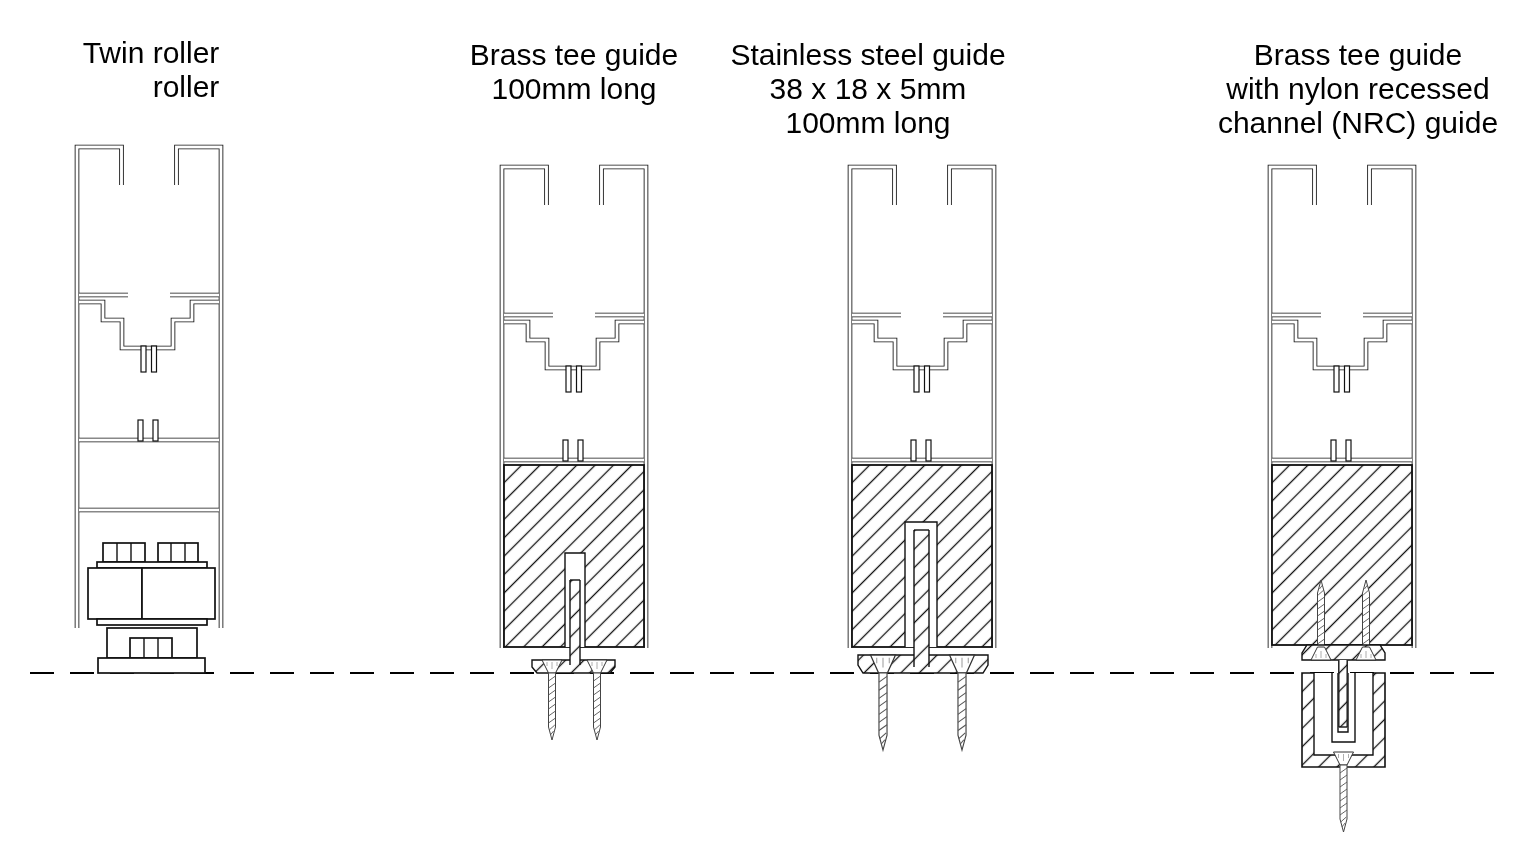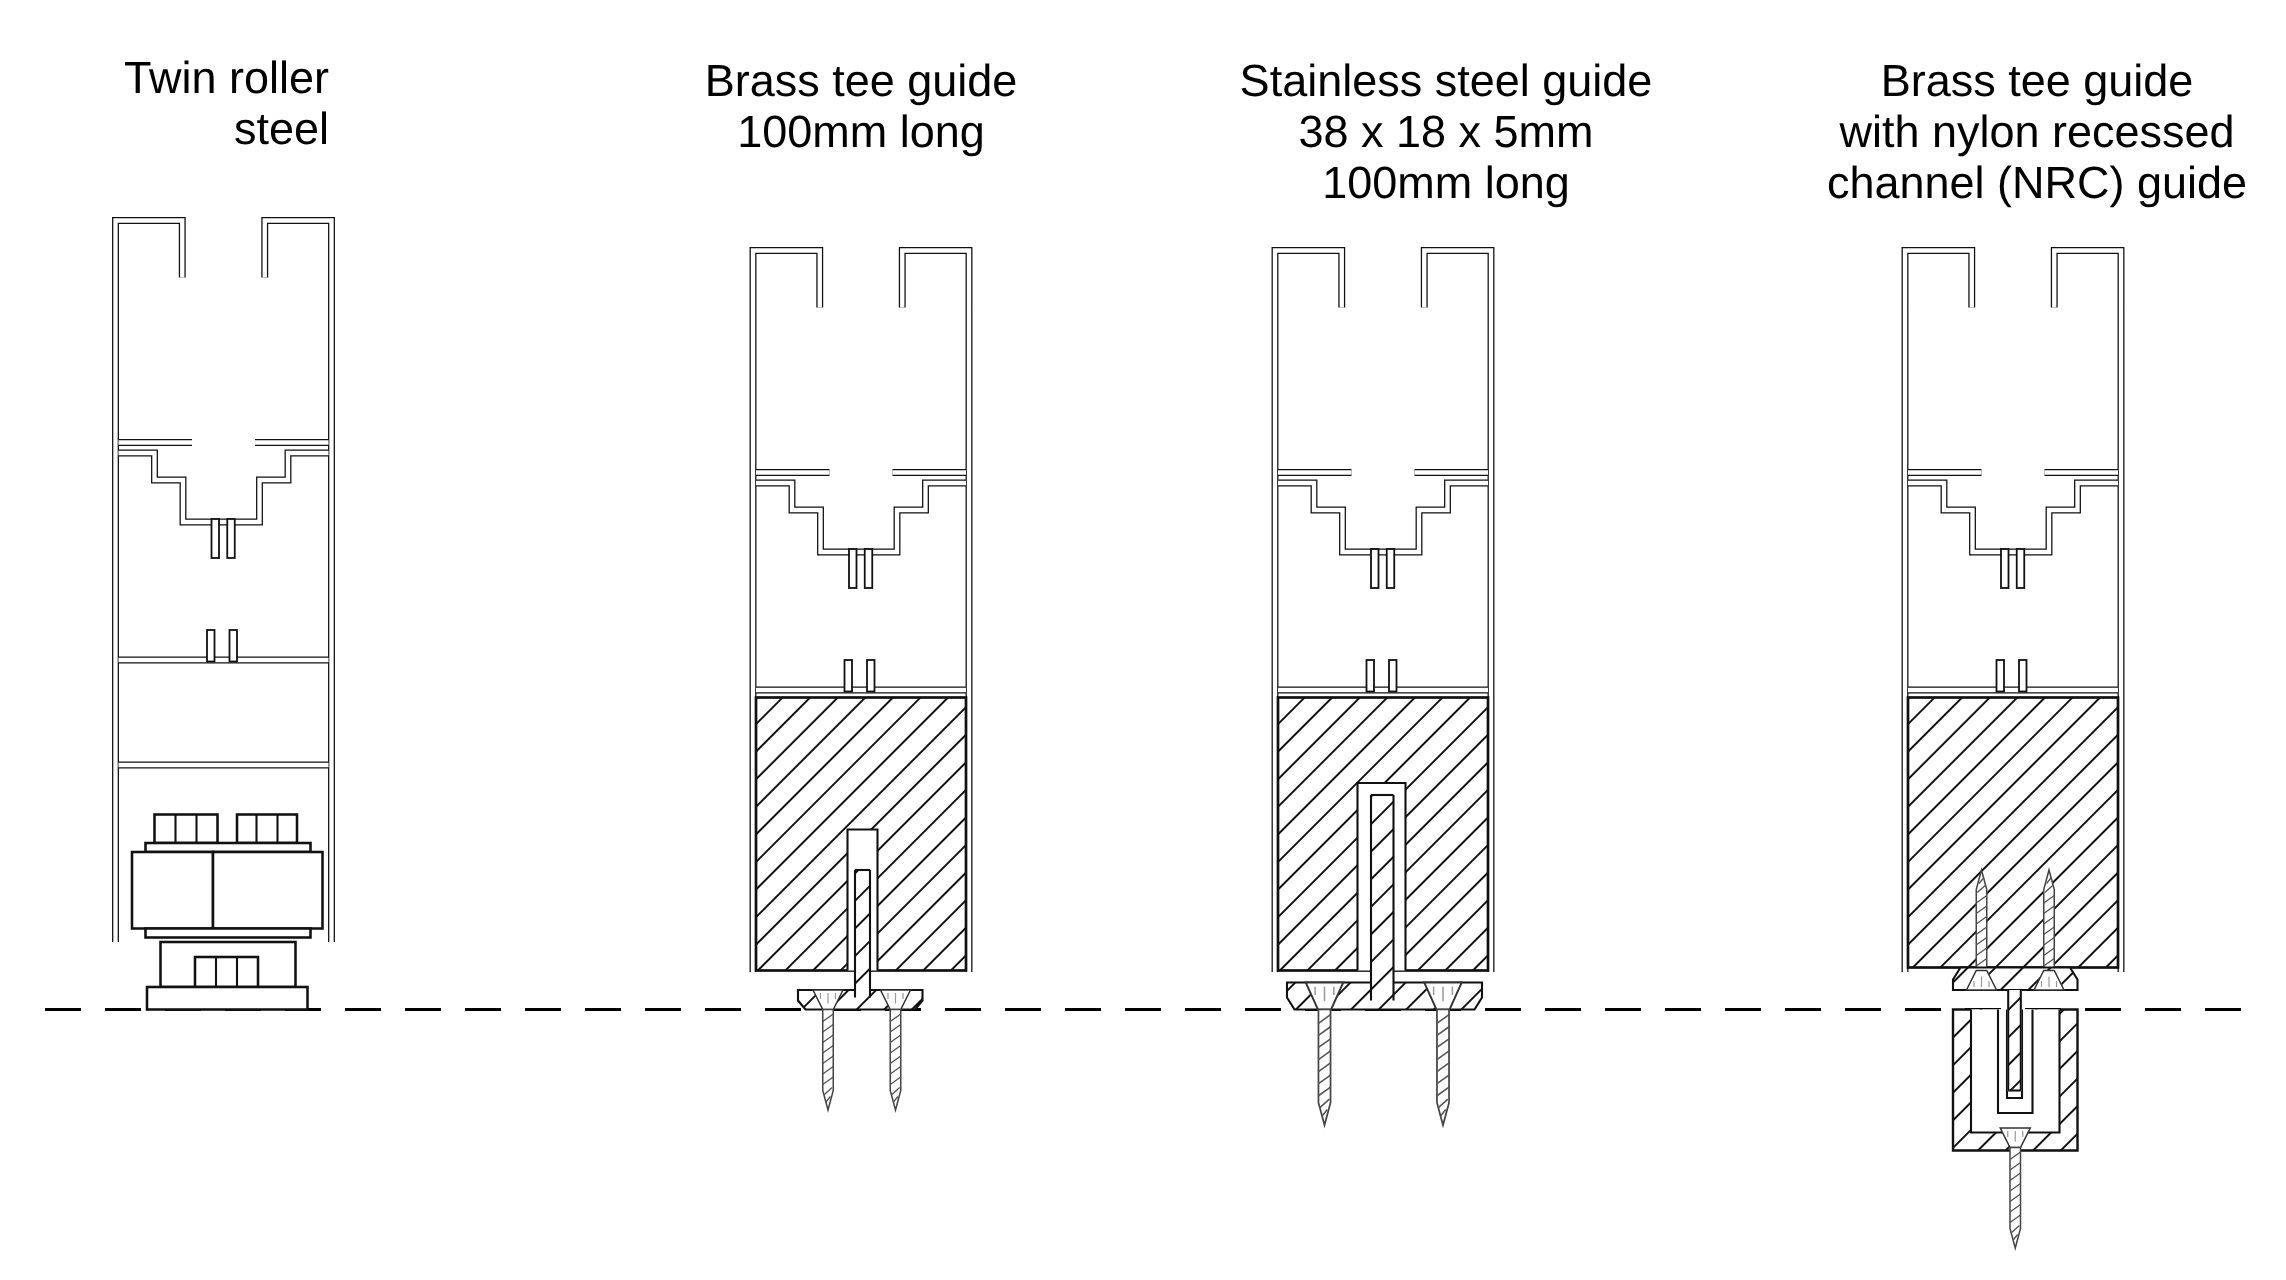--- a/index.html
+++ b/index.html
@@ -160,27 +160,27 @@
         <line class="ln" x1="79.2" y1="495" x2="79.2" y2="562"></line>
         <line class="ln" x1="70.8" y1="562" x2="79.2" y2="562"></line>
       </g>
       <use href="#cshead" transform="translate(75.5,587)"></use>
       <use href="#screw" transform="translate(75.5,600)"></use>
     </g>
   </svg>
 
   <div class="fig-title" style="left:151px; top:36px;text-align:right;">
     <div>Twin roller</div>
-    <div>steel</div>
+    <div>roller</div>
   </div>
   <div class="fig-title" style="left:574px; top:38px;">
     <div>Brass tee guide</div>
     <div>100mm long</div>
   </div>
-  <div class="fig-title" style="left:964px; top:38px;">
+  <div class="fig-title" style="left:868px; top:38px;">
     <div>Stainless steel guide</div>
     <div>38 x 18 x 5mm</div>
     <div>100mm long</div>
   </div>
   <div class="fig-title" style="left:1358px; top:38px;">
     <div>Brass tee guide</div>
     <div>with nylon recessed</div>
     <div>channel (NRC) guide</div>
   </div>
 </div>

